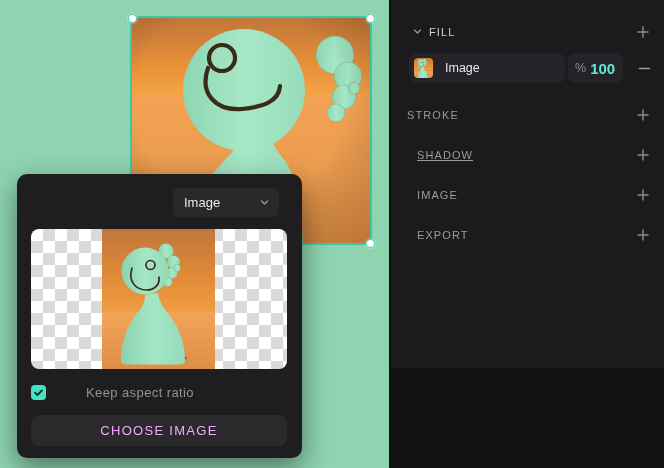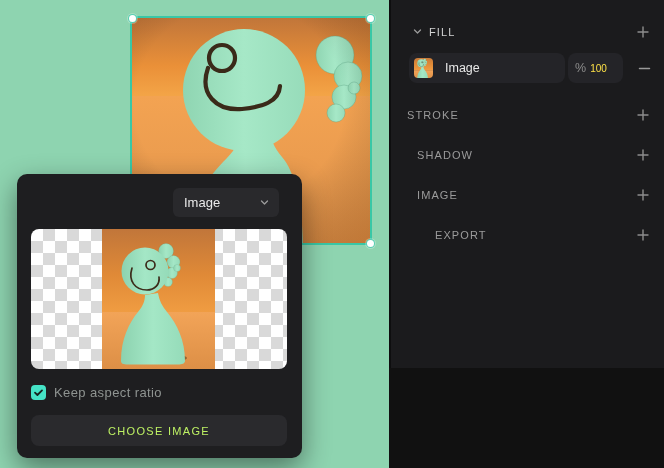--- a/index.html
+++ b/index.html
@@ -15,41 +15,41 @@
 
   
   .popup { position:absolute; left:17px; top:174px; width:285px; height:284px; background:#1e1e20; border-radius:10px; z-index:10; box-shadow:0 10px 28px rgba(0,0,0,.45); }
   .dropdown { position:absolute; left:156px; top:14px; width:106px; height:29px; background:#29292c; border-radius:6px; display:flex; align-items:center; padding:0 9px 0 11px; cursor:pointer; }
   .dropdown .dd-label { color:#eaeaea; font-size:13px; flex:1; }
   .preview { position:absolute; left:14px; top:55px; width:256px; height:140px; border-radius:8px; overflow:hidden;
     background-color:#ffffff;
     background-image:conic-gradient(#d9d9d9 90deg, #ffffff 90deg 180deg, #d9d9d9 180deg 270deg, #ffffff 270deg);
     background-size:24px 24px; }
   .preview-scene { position:absolute; left:71px; top:0; width:113px; height:140px; display:block; }
-  .chk-row { position:absolute; left:14px; top:209px; height:18px; display:flex; align-items:center; }
+  .chk-row { position:absolute; left:14px; top:209px; height:18px; display:flex; align-items:center;gap:32px; }
   .checkbox { width:15px; height:15px; background:#45e3c6; border-radius:4px; display:flex; align-items:center; justify-content:center; cursor:pointer; }
   .chk-label { margin-left:8px; color:#8f9491; font-size:13px; letter-spacing:.4px; }
   .choose-btn { position:absolute; left:14px; top:241px; width:256px; height:31px; background:#2a2a2d; border-radius:8px; border:none;
-    color:#bef264; font-family:"Liberation Sans", sans-serif; font-size:11px; letter-spacing:1.3px; display:flex; align-items:center; justify-content:center; cursor:pointer; }
+    color:#f0abfc; font-family:"Liberation Sans", sans-serif; font-size:13px; letter-spacing:1.3px; display:flex; align-items:center; justify-content:center; cursor:pointer; }
 
   
   .right-panel { position:absolute; left:389px; top:0; width:275px; height:368px; background:#1b1b1d; border-left:2px solid #0e0e0f; }
   .sec-label { position:absolute; font-size:11px; letter-spacing:1.1px; color:#9b9b9b; }
   .fill-label { color:#d2d3d3; }
   .icon-btn { position:absolute; width:16px; height:16px; display:flex; align-items:center; justify-content:center; cursor:pointer; }
   .chev { position:absolute; display:flex; align-items:center; justify-content:center; cursor:pointer; }
 
   .fill-row { position:absolute; left:18px; top:53px; width:244px; height:30px; }
   .fill-seg-main { position:absolute; left:0; top:0; width:156px; height:30px; background:#242428; border-radius:8px; display:flex; align-items:center; padding-left:5px; cursor:pointer; }
   .fill-thumb { width:19px; height:20px; border-radius:4px; overflow:hidden; flex:0 0 auto; }
   .fill-thumb svg { display:block; }
   .fill-name { margin-left:12px; color:#e8e8e8; font-size:12.5px; }
   .fill-seg-opacity { position:absolute; left:159px; top:0; width:55px; height:30px; background:#242428; border-radius:8px; display:flex; align-items:center; padding-left:7px; cursor:text; }
   .pct { color:#8c8c8c; font-size:12.5px; }
-  .opacity-val { color:#fde047; font-size:10px; margin-left:4px; }
+  .opacity-val { color:#5eead4; font-size:15px; margin-left:4px;font-weight:bold; }
 </style>
 </head>
 <body>
 
 <div class="stage">
 
   <svg width="0" height="0" style="position:absolute" aria-hidden="true">
     <defs>
       <linearGradient id="wallG" x1="0" y1="0" x2="0" y2="1">
         <stop offset="0" stop-color="#c1763a"></stop>
@@ -166,35 +166,35 @@
       </span>
     </div>
 
     <span class="sec-label" style="left:16px; top:109px;">STROKE</span>
     <span class="icon-btn" style="left:244px; top:107px;">
       <svg width="12" height="12" viewBox="0 0 12 12">
           <path d="M6 1v10M1 6h10" stroke="#8d8d8d" stroke-width="1.4" stroke-linecap="round"></path>
         </svg>
     </span>
 
-    <span class="sec-label" style="left:26px; top:149px;">SHADOW</span>
+    <span class="sec-label" style="left:26px; top:149px;text-decoration:underline;">SHADOW</span>
     <span class="icon-btn" style="left:244px; top:147px;">
       <svg width="12" height="12" viewBox="0 0 12 12">
           <path d="M6 1v10M1 6h10" stroke="#8d8d8d" stroke-width="1.4" stroke-linecap="round"></path>
         </svg>
     </span>
 
     <span class="sec-label" style="left:26px; top:189px;">IMAGE</span>
     <span class="icon-btn" style="left:244px; top:187px;">
       <svg width="12" height="12" viewBox="0 0 12 12">
           <path d="M6 1v10M1 6h10" stroke="#8d8d8d" stroke-width="1.4" stroke-linecap="round"></path>
         </svg>
     </span>
 
-    <span class="sec-label" style="left:44px; top:229px;">EXPORT</span>
+    <span class="sec-label" style="left:26px; top:229px;">EXPORT</span>
     <span class="icon-btn" style="left:244px; top:227px;">
       <svg width="12" height="12" viewBox="0 0 12 12">
           <path d="M6 1v10M1 6h10" stroke="#8d8d8d" stroke-width="1.4" stroke-linecap="round"></path>
         </svg>
     </span>
   </aside>
 
   <div class="popup">
     <div class="dropdown">
       <span class="dd-label">Image</span>

